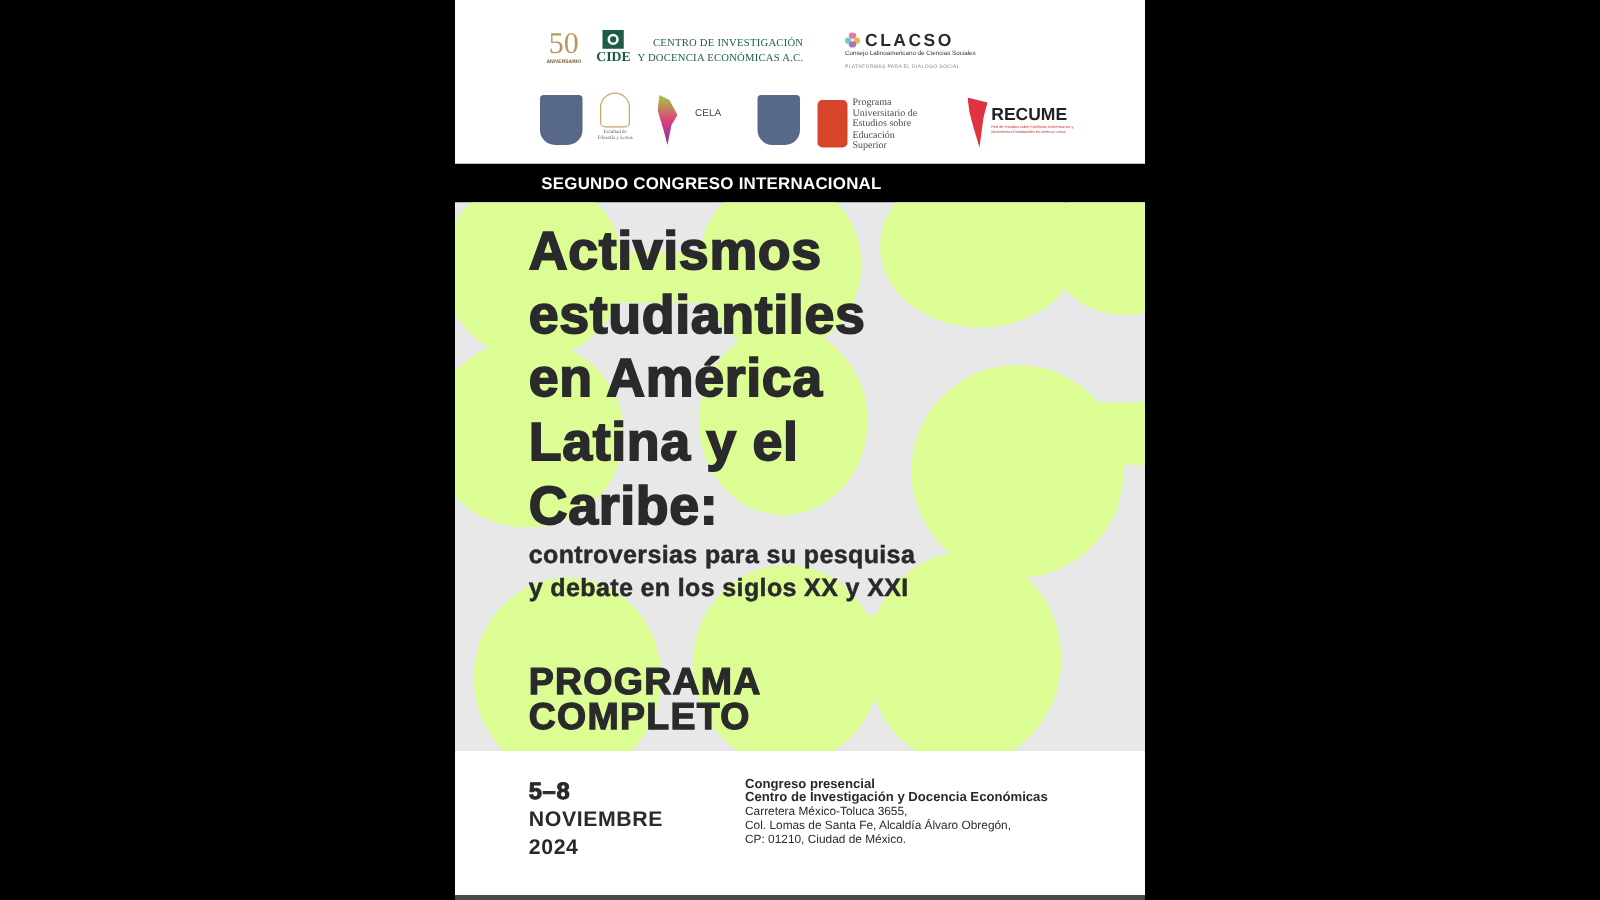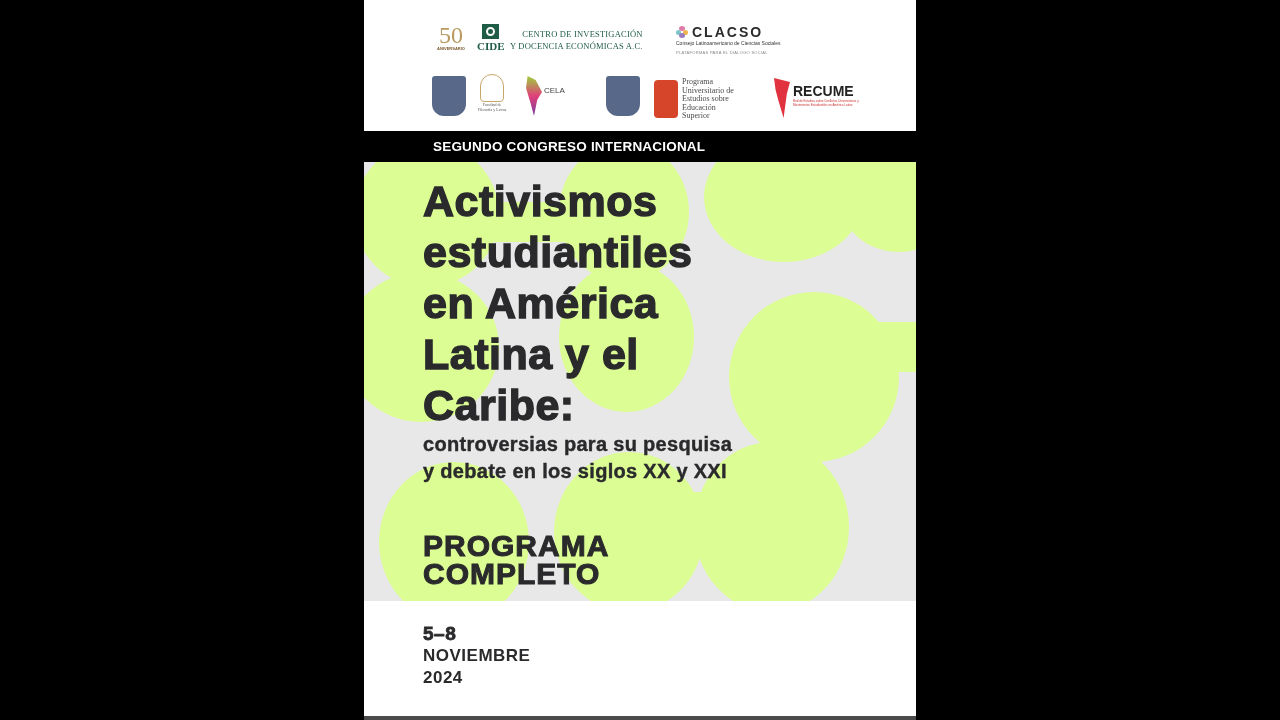--- a/index.html
+++ b/index.html
@@ -78,21 +78,21 @@
     </div>
 
     <div class="logo" style="left:114px;top:74px;flex-direction:column;align-items:center;">
       <div style="width:24px;height:28px;border:1px solid #c9a66b;border-radius:12px 12px 4px 4px;box-sizing:border-box;"></div>
       <span style="font-family:'Liberation Serif',serif;font-size:4px;color:#555;">Facultad de</span>
       <span style="font-family:'Liberation Serif',serif;font-size:4px;color:#555;">Filosofía y Letras</span>
     </div>
 
     <div class="logo" style="left:162px;top:76px;">
       <div style="width:16px;height:40px;background:linear-gradient(180deg,#9ccf3a,#e0407a 50%,#7a3aa0);clip-path:polygon(10% 0,60% 10%,100% 40%,70% 60%,50% 100%,30% 70%,0 30%);"></div>
-      <span style="font-size:8px;color:#444;margin-left:2px;margin-top:-12px;">CELA</span>
+      <span style="font-size:8px;color:#444;margin-left:14px;margin-top:-12px;">CELA</span>
     </div>
 
     <div class="logo" style="left:242px;top:76px;">
       <div style="width:34px;height:40px;background:#3a4d73;border-radius:3px 3px 12px 12px;opacity:0.85;"></div>
     </div>
 
     <div class="logo" style="left:290px;top:78px;">
       <div style="width:24px;height:38px;background:#d6452a;border-radius:4px;margin-right:4px;"></div>
       <div style="display:flex;flex-direction:column;">
         <span class="pues-text">Programa</span>
@@ -148,15 +148,22 @@
       <div>COMPLETO</div>
     </div>
   </div>
 
   <div class="footer">
     <div class="dates">
       <div class="big">5–8</div>
       <div>NOVIEMBRE</div>
       <div>2024</div>
     </div>
+    <div class="venue">
+      <div class="b">Congreso presencial</div>
+      <div class="b">Centro de Investigación y Docencia Económicas</div>
+      <div>Carretera México-Toluca 3655,</div>
+      <div>Col. Lomas de Santa Fe, Alcaldía Álvaro Obregón,</div>
+      <div>CP: 01210, Ciudad de México.</div>
+    </div>
   </div>
 </div>
 <div class="bottom-edge"></div>
 
 </body></html>

